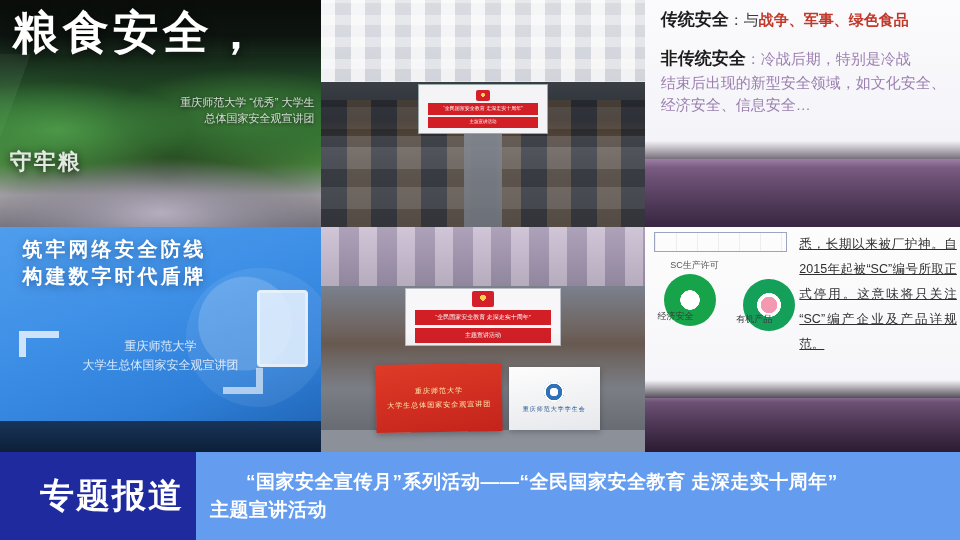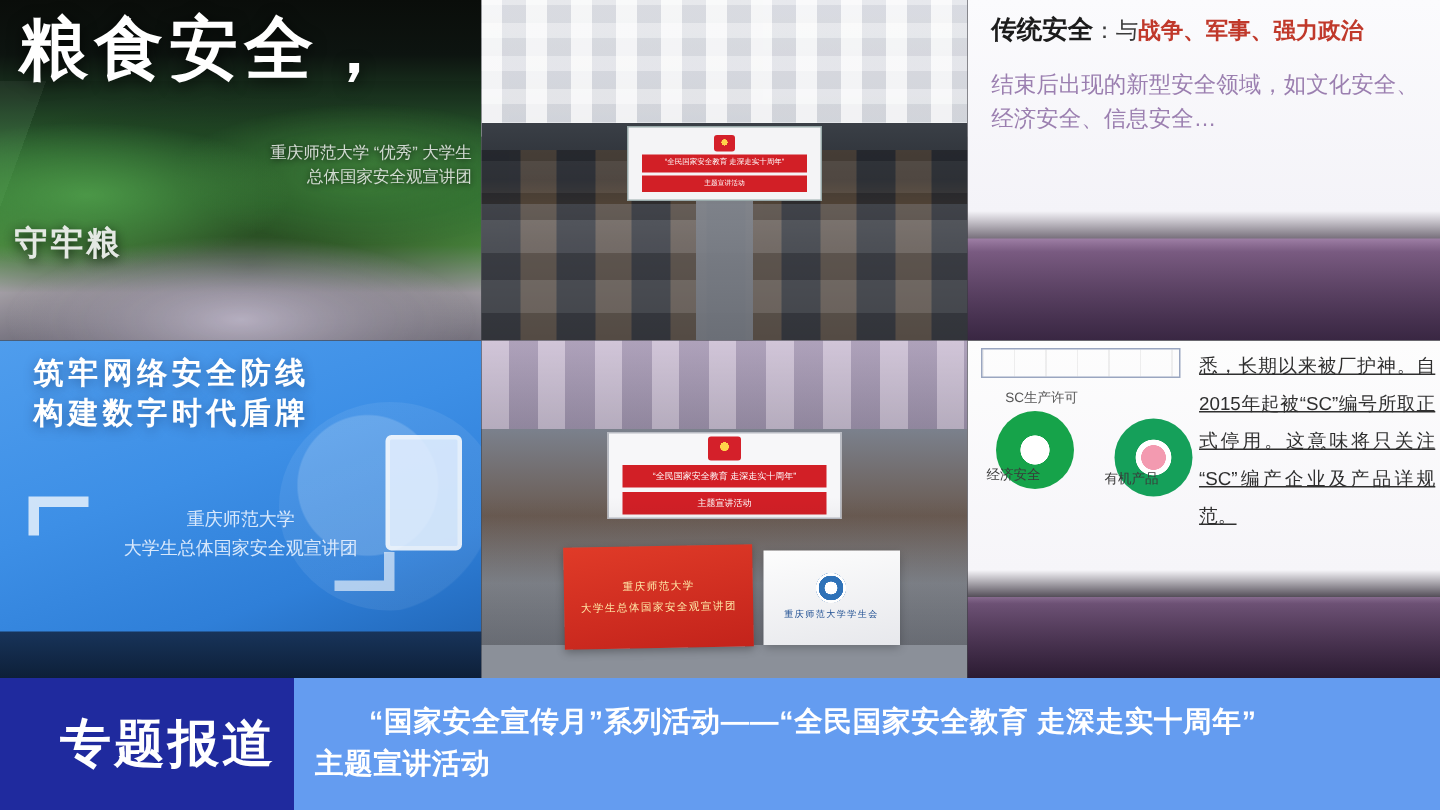--- a/index.html
+++ b/index.html
@@ -263,23 +263,26 @@
           <div class="sbar">“全民国家安全教育 走深走实十周年”</div>
           <div class="sbar sbar2">主题宣讲活动</div>
         </div>
       </div>
     </div>
 
     <div class="panel p3">
       <div class="photo">
         <div class="slide">
           <div class="ln">
-            <span class="b">传统安全</span><span>：与</span><span class="r">战争、军事、强力政治</span>
+            <span class="b">传统安全</span><span>：与</span><span class="r">战争、军事、绿色食品</span>
           </div>
           <div class="gap"></div>
+          <div class="ln">
+            <span class="b">非传统安全</span><span class="f">：</span><span class="f">冷战后期，特别是冷战</span>
+          </div>
           <div class="ln f">结束后出现的新型安全领域，如文化安全、</div>
           <div class="ln f">经济安全、信息安全…</div>
         </div>
         <div class="glow"></div>
       </div>
     </div>
 
     <div class="panel p4">
       <div class="photo">
         <div class="globe"></div>

